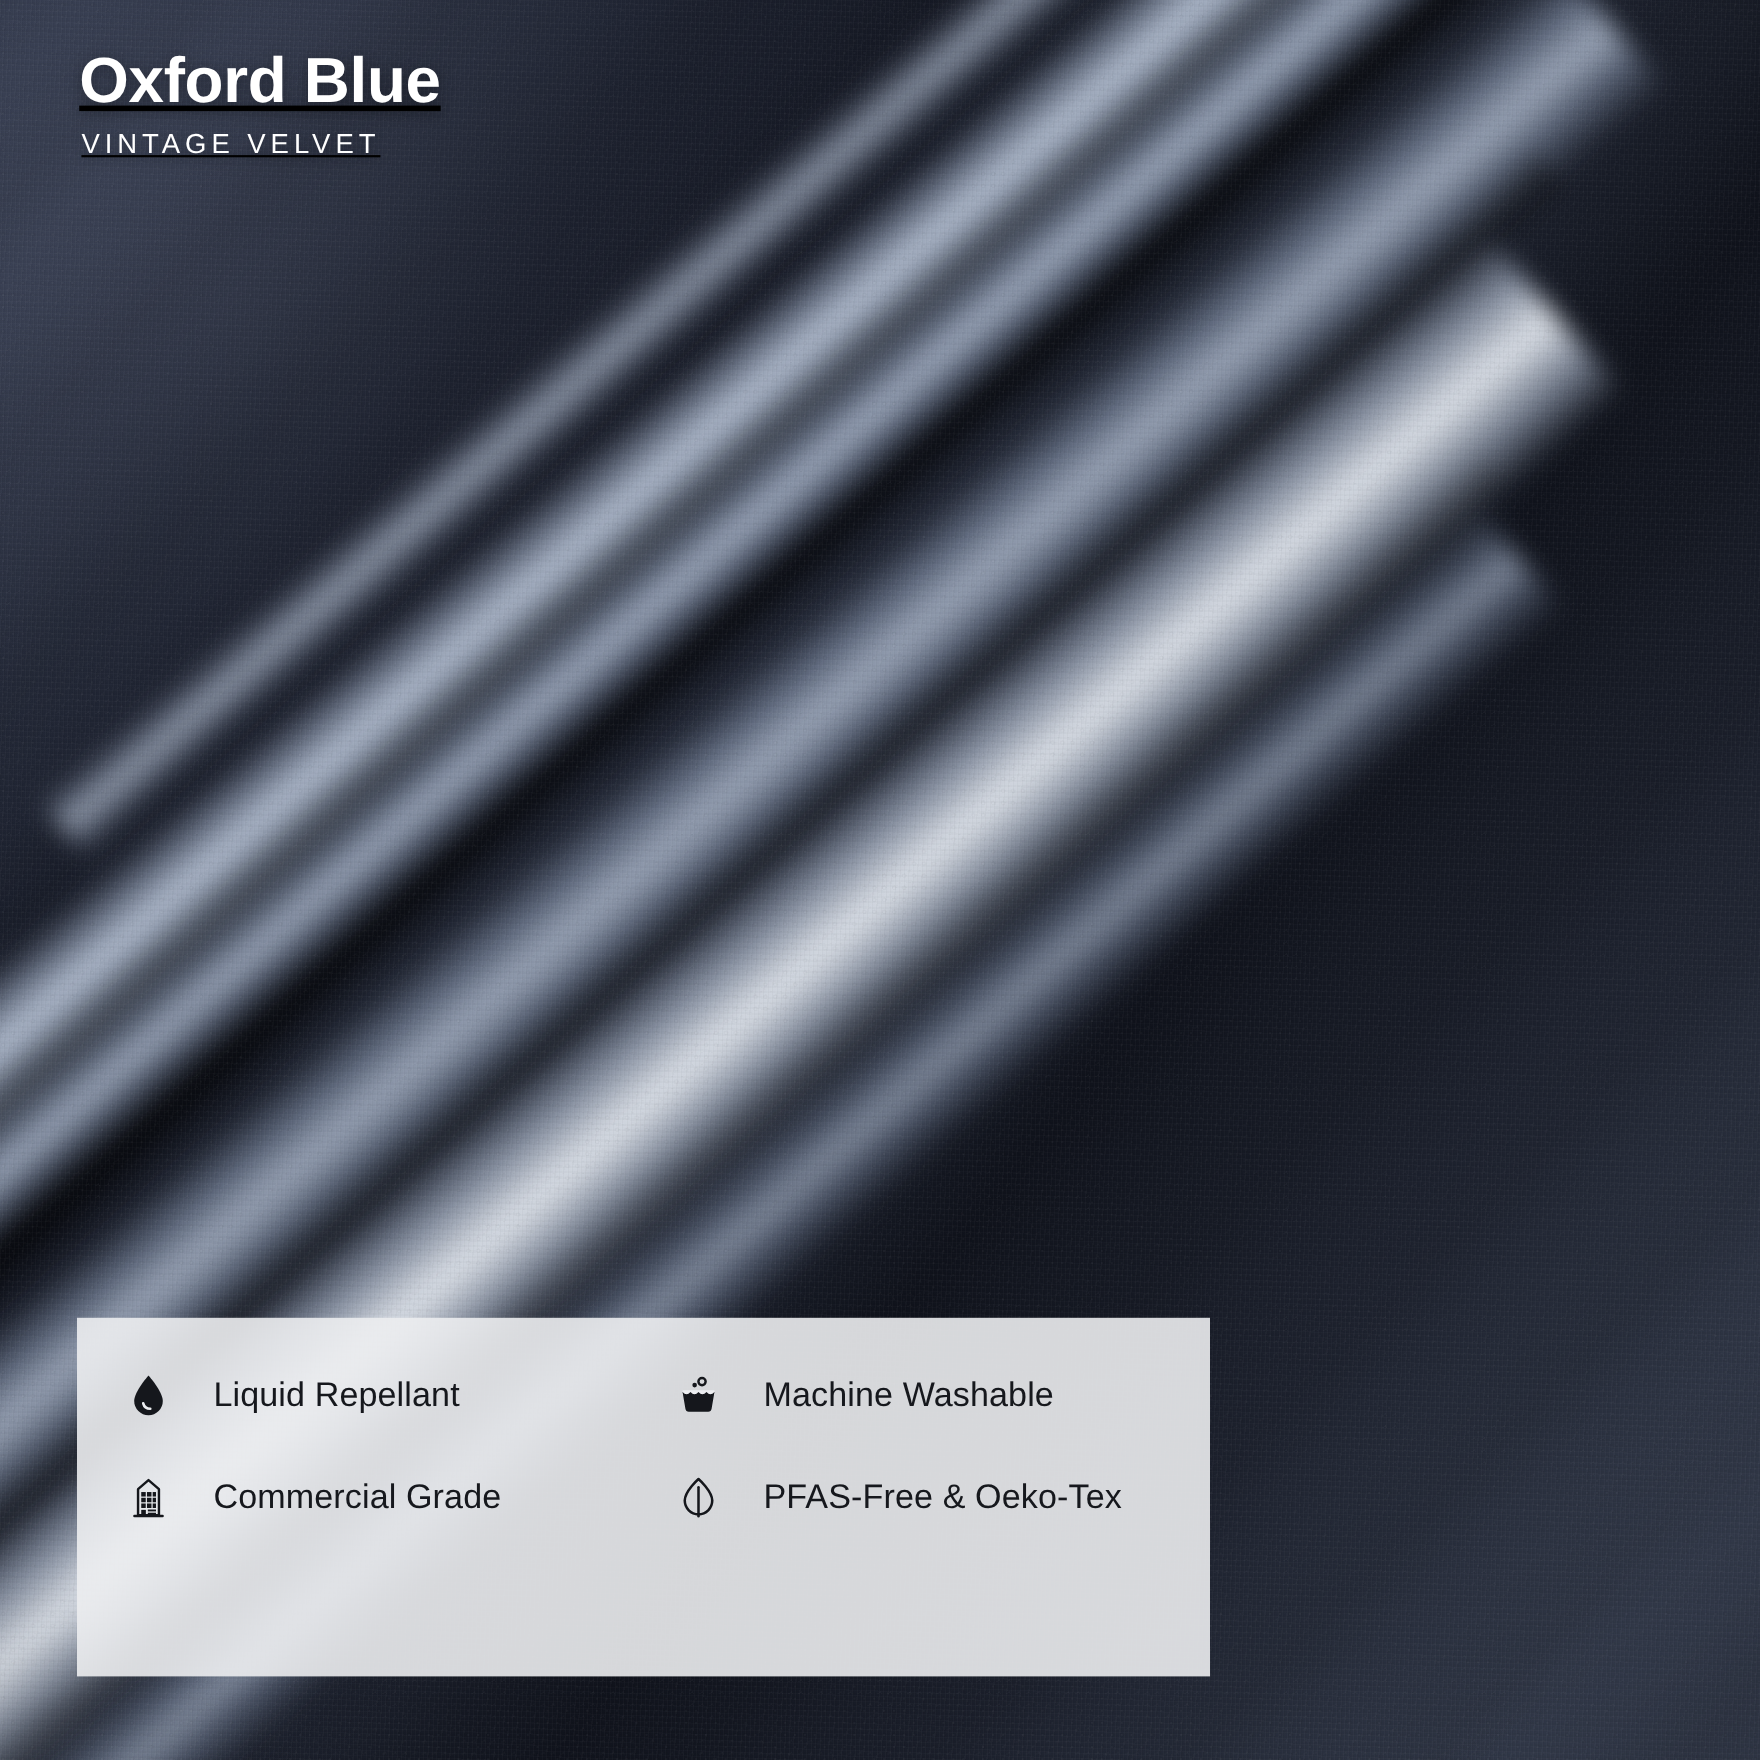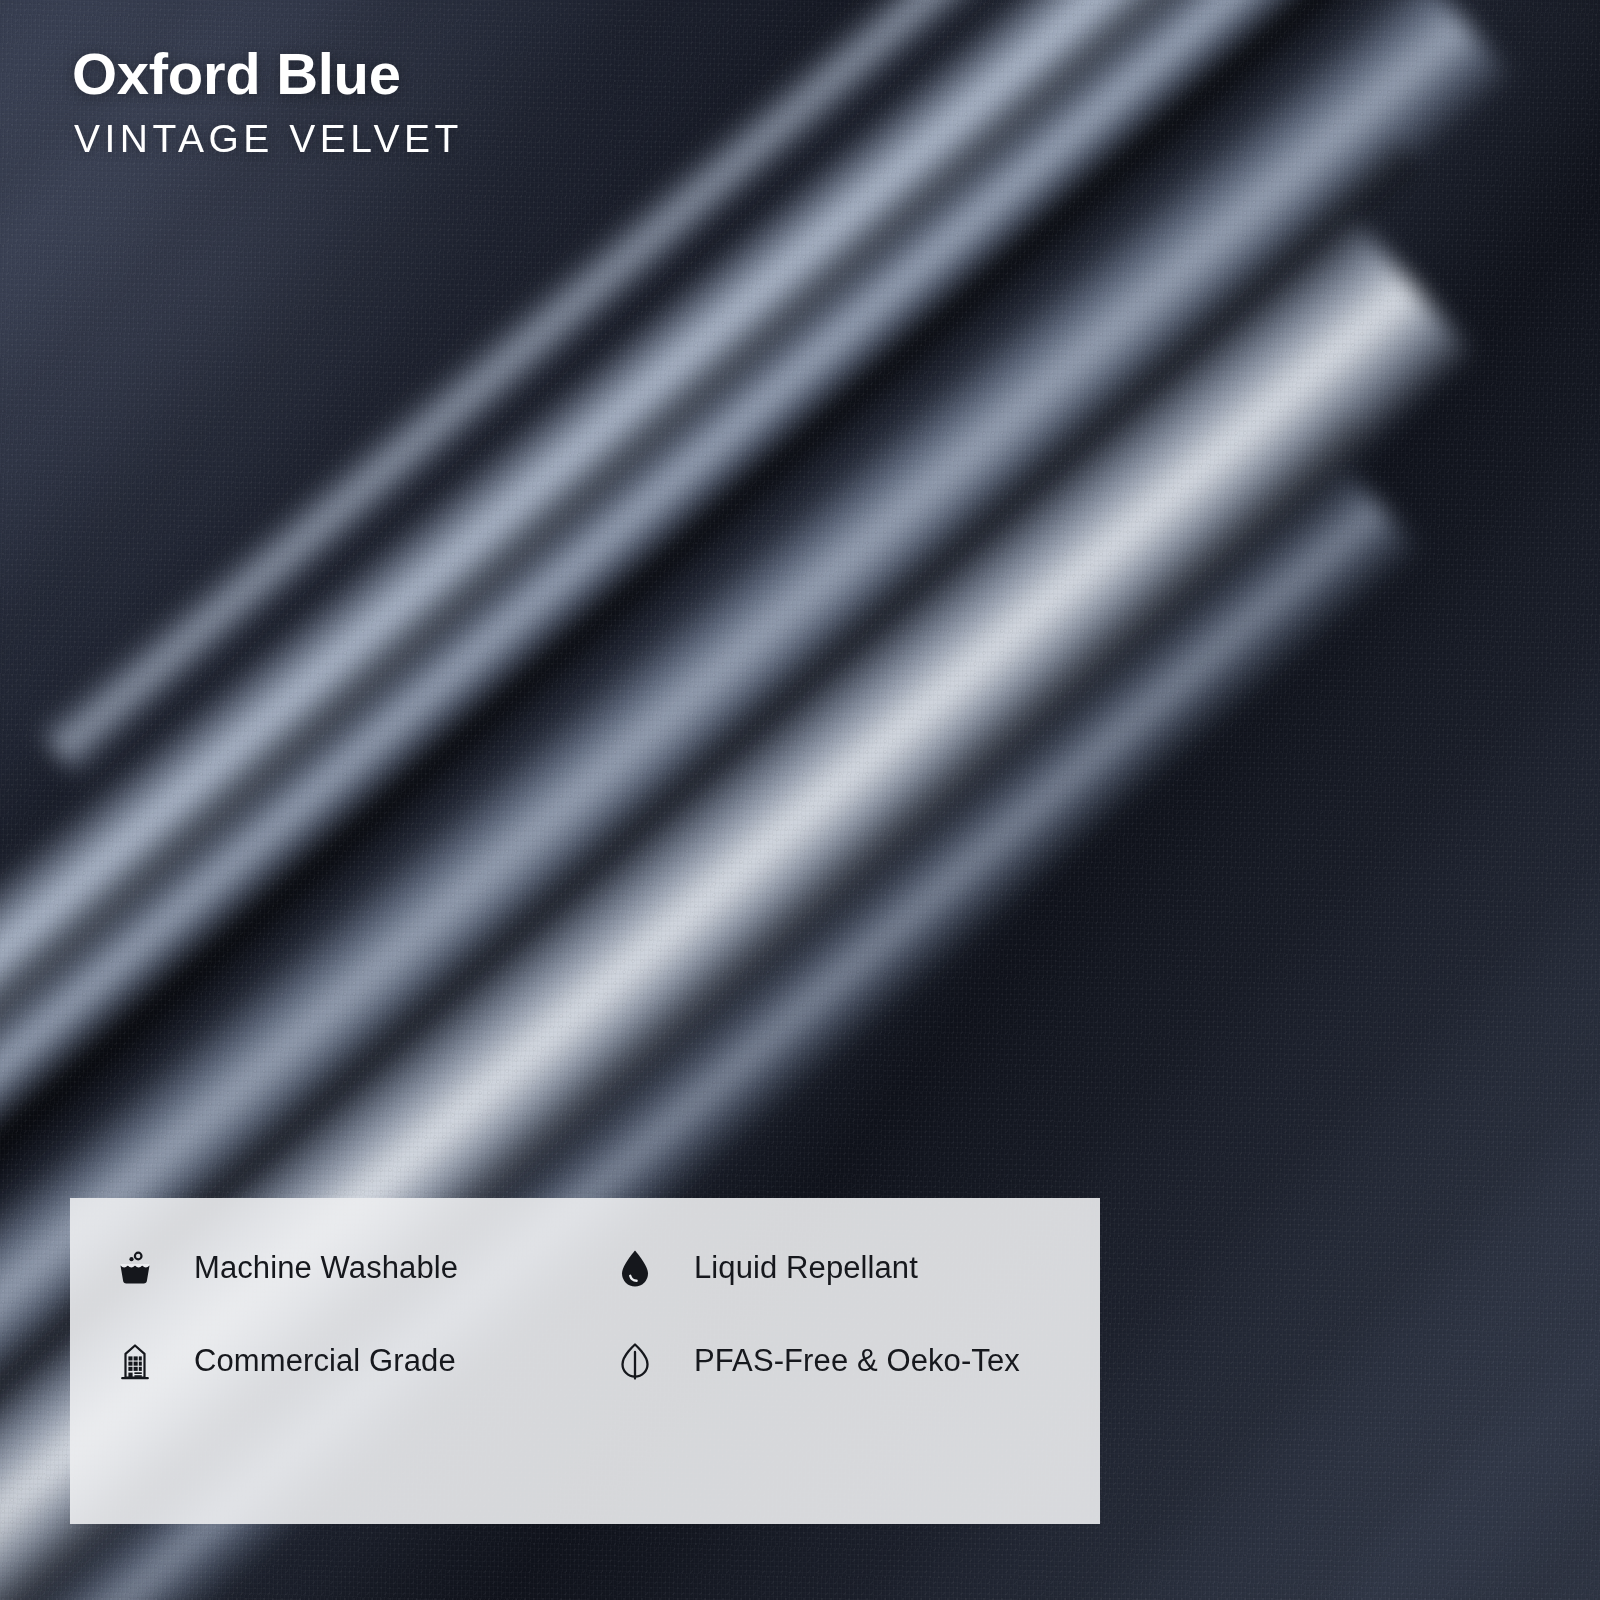--- a/index.html
+++ b/index.html
@@ -212,33 +212,34 @@
     background: radial-gradient(ellipse 120% 110% at 50% 45%,
       rgba(0,0,0,0) 55%, rgba(0,0,0,0.30) 100%);
   }
 
   
   .headline {
     position: absolute;
     left: 72px;
     top: 44px;
     z-index: 20;
+    text-decoration: underline;
   }
   .title {
     margin: 0;
     font-size: 58px;
     font-weight: 700;
     letter-spacing: -0.3px;
     color: #ffffff;
     line-height: 1.05;
     text-shadow: 0 2px 14px rgba(0,0,0,0.35);
   }
   .subtitle {
     margin: 14px 0 14px 2px;
-    font-size: 39px;
+    font-size: 25px;
     font-weight: 400;
     letter-spacing: 4.5px;
     color: #ffffff;
     line-height: 1;
     text-shadow: 0 2px 12px rgba(0,0,0,0.30);
   }
 
   
   .feature-panel {
     position: absolute;
@@ -315,40 +316,40 @@
   <div class="headline">
     <h1 class="title">Oxford Blue</h1>
     <div class="subtitle">VINTAGE VELVET</div>
   </div>
 
   <div class="feature-panel">
     <div class="feature-grid">
 
       <div class="feature">
         <span class="f-icon">
-          <svg width="42" height="42" viewBox="0 0 42 42" aria-hidden="true">
-
-            <circle cx="17.5" cy="12.2" r="2.1" fill="currentColor"></circle>
-            <circle cx="24.2" cy="9.0" r="3.3" fill="none" stroke="currentColor" stroke-width="2.2"></circle>
-
-            <path d="M6.5 18.5 h29 l-2.6 15.2 a3.2 3.2 0 0 1 -3.15 2.7 h-17.5 a3.2 3.2 0 0 1 -3.15 -2.7 Z" fill="currentColor"></path>
-            <path d="M6.5 18.5 q3.6 4.2 7.25 0 q3.6 4.2 7.25 0 q3.6 4.2 7.25 0 q3.6 4.2 7.25 0 l0 -1.6 h-29 Z" fill="#ecedf0"></path>
-          </svg>
-        </span>
-        <span class="f-label">Machine Washable</span>
-      </div>
-
-      <div class="feature">
-        <span class="f-icon">
           <svg width="40" height="42" viewBox="0 0 40 42" aria-hidden="true">
             <path d="M20 3.5 C20 3.5 7 18.2 7 26.6 A13 13 0 0 0 33 26.6 C33 18.2 20 3.5 20 3.5 Z" fill="currentColor"></path>
             <path d="M15.2 28.8 a6.6 6.6 0 0 0 6.4 4.9" fill="none" stroke="#ecedf0" stroke-width="2.4" stroke-linecap="round"></path>
           </svg>
         </span>
         <span class="f-label">Liquid Repellant</span>
+      </div>
+
+      <div class="feature">
+        <span class="f-icon">
+          <svg width="42" height="42" viewBox="0 0 42 42" aria-hidden="true">
+
+            <circle cx="17.5" cy="12.2" r="2.1" fill="currentColor"></circle>
+            <circle cx="24.2" cy="9.0" r="3.3" fill="none" stroke="currentColor" stroke-width="2.2"></circle>
+
+            <path d="M6.5 18.5 h29 l-2.6 15.2 a3.2 3.2 0 0 1 -3.15 2.7 h-17.5 a3.2 3.2 0 0 1 -3.15 -2.7 Z" fill="currentColor"></path>
+            <path d="M6.5 18.5 q3.6 4.2 7.25 0 q3.6 4.2 7.25 0 q3.6 4.2 7.25 0 q3.6 4.2 7.25 0 l0 -1.6 h-29 Z" fill="#ecedf0"></path>
+          </svg>
+        </span>
+        <span class="f-label">Machine Washable</span>
       </div>
 
 
       <div class="feature">
         <span class="f-icon">
           <svg width="40" height="44" viewBox="0 0 40 44" aria-hidden="true">
             <path d="M10.5 38.5 V14.8 L20 6.5 l9.5 8.3 V38.5 Z" fill="none" stroke="currentColor" stroke-width="2.2" stroke-linejoin="round"></path>
             <g fill="currentColor">
               <rect x="13.4" y="17.4" width="4.1" height="4.1"></rect>
               <rect x="18.6" y="17.4" width="4.1" height="4.1"></rect>

